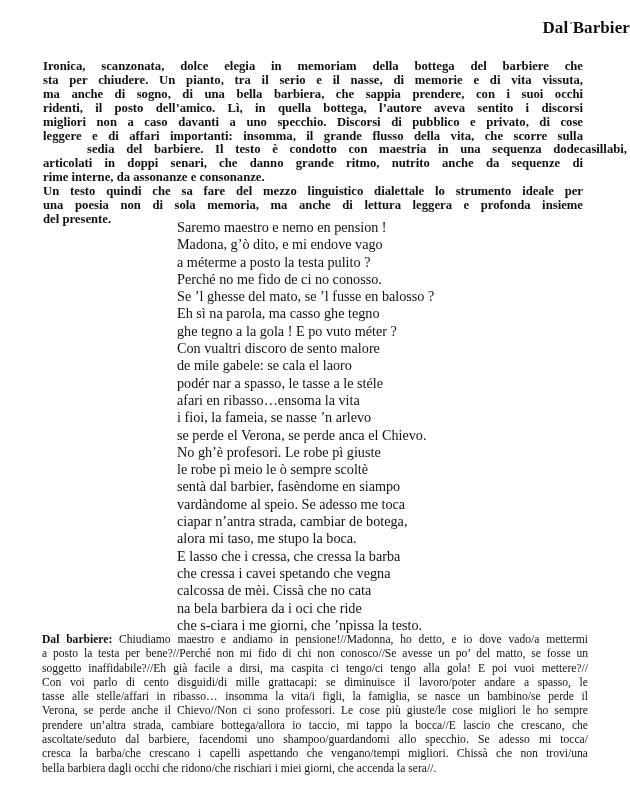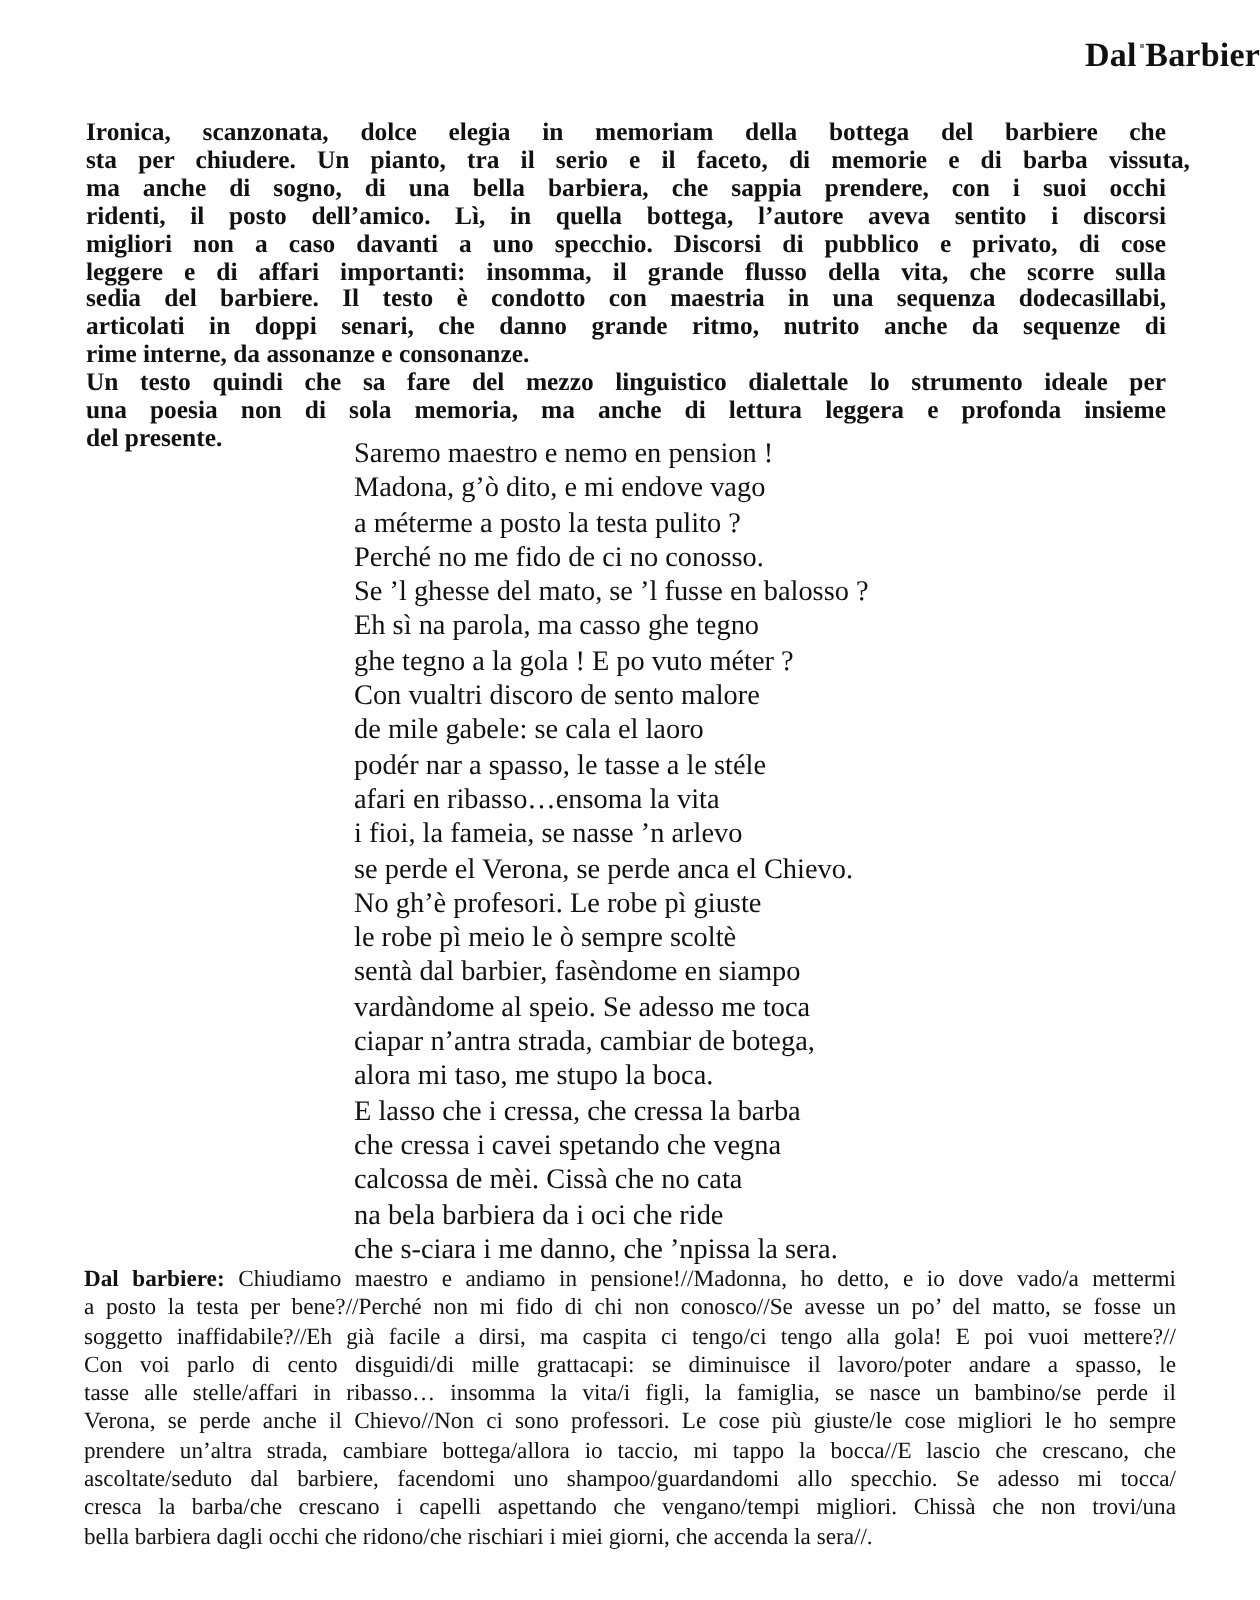--- a/index.html
+++ b/index.html
@@ -85,26 +85,26 @@
   </style>
 </head>
 <body>
 
 <div class="page-mark"></div>
 
 <h1 class="title" style="margin:0;">Dal Barbier</h1>
 
 <div class="intro">
   <span class="line" style="display: block; word-spacing: 12.6766px;">Ironica, scanzonata, dolce elegia in memoriam della bottega del barbiere che</span>
-  <span class="line" style="display: block; word-spacing: 7.39355px;">sta per chiudere. Un pianto, tra il serio e il faceto, di memorie e di barba vissuta,</span>
+  <span class="line" style="display: block; word-spacing: 7.39355px;">sta per chiudere. Un pianto, tra il serio e il nasse, di memorie e di vita vissuta,</span>
   <span class="line" style="display: block; word-spacing: 8.31696px;">ma anche di sogno, di una bella barbiera, che sappia prendere, con i suoi occhi</span>
   <span class="line" style="display: block; word-spacing: 9.13151px;">ridenti, il posto dell’amico. Lì, in quella bottega, l’autore aveva sentito i discorsi</span>
   <span class="line" style="display: block; word-spacing: 7.35268px;">migliori non a caso davanti a uno specchio. Discorsi di pubblico e privato, di cose</span>
   <span class="line" style="display: block; word-spacing: 7.33774px;">leggere e di affari importanti: insomma, il grande flusso della vita, che scorre sulla</span>
-  <span class="line" style="display: block; word-spacing: 8.48307px;">sedia del barbiere. Il testo è condotto con maestria in una sequenza dodecasillabi,</span>
+  <span class="line" style="display: block; word-spacing: 8.48307px; margin-left: 44px;">sedia del barbiere. Il testo è condotto con maestria in una sequenza dodecasillabi,</span>
   <span class="line" style="display: block; word-spacing: 9.04948px;">articolati in doppi senari, che danno grande ritmo, nutrito anche da sequenze di</span>
   <span class="line last">rime interne, da assonanze e consonanze.</span>
   <span class="line" style="display: block; word-spacing: 7.64423px;">Un testo quindi che sa fare del mezzo linguistico dialettale lo strumento ideale per</span>
   <span class="line" style="display: block; word-spacing: 8.3738px;">una poesia non di sola memoria, ma anche di lettura leggera e profonda insieme</span>
   <span class="line last">del presente.</span>
 </div>
 
 <div class="poem">
   <span class="verse">Saremo maestro e nemo en pension !</span>
   <span class="verse">Madona, g’ò dito, e mi endove vago</span>
@@ -122,21 +122,21 @@
   <span class="verse">No gh’è profesori. Le robe pì giuste</span>
   <span class="verse">le robe pì meio le ò sempre scoltè</span>
   <span class="verse">sentà dal barbier, fasèndome en siampo</span>
   <span class="verse">vardàndome al speio. Se adesso me toca</span>
   <span class="verse">ciapar n’antra strada, cambiar de botega,</span>
   <span class="verse">alora mi taso, me stupo la boca.</span>
   <span class="verse">E lasso che i cressa, che cressa la barba</span>
   <span class="verse">che cressa i cavei spetando che vegna</span>
   <span class="verse">calcossa de mèi. Cissà che no cata</span>
   <span class="verse">na bela barbiera da i oci che ride</span>
-  <span class="verse">che s-ciara i me danno, che ’npissa la sera.</span>
+  <span class="verse">che s-ciara i me giorni, che ’npissa la testo.</span>
 </div>
 
 <div class="translation">
   <span class="line" style="display: block; word-spacing: 3.87165px;"><span class="label">Dal barbiere:</span> <span>Chiudiamo maestro e andiamo in pensione!//Madonna, ho detto, e io dove vado/a mettermi</span></span>
   <span class="line" style="display: block; word-spacing: 2.92109px;">a posto la testa per bene?//Perché non mi fido di chi non conosco//Se avesse un po’ del matto, se fosse un</span>
   <span class="line" style="display: block; word-spacing: 4.17773px;">soggetto inaffidabile?//Eh già facile a dirsi, ma caspita ci tengo/ci tengo alla gola! E poi vuoi mettere?//</span>
   <span class="line" style="display: block; word-spacing: 5.79063px;">Con voi parlo di cento disguidi/di mille grattacapi: se diminuisce il lavoro/poter andare a spasso, le</span>
   <span class="line" style="display: block; word-spacing: 4.67871px;">tasse alle stelle/affari in ribasso… insomma la vita/i figli, la famiglia, se nasce un bambino/se perde il</span>
   <span class="line" style="display: block; word-spacing: 3.19761px;">Verona, se perde anche il Chievo//Non ci sono professori. Le cose più giuste/le cose migliori le ho sempre</span>
   <span class="line" style="display: block; word-spacing: 4.48884px;">prendere un’altra strada, cambiare bottega/allora io taccio, mi tappo la bocca//E lascio che crescano, che</span>

